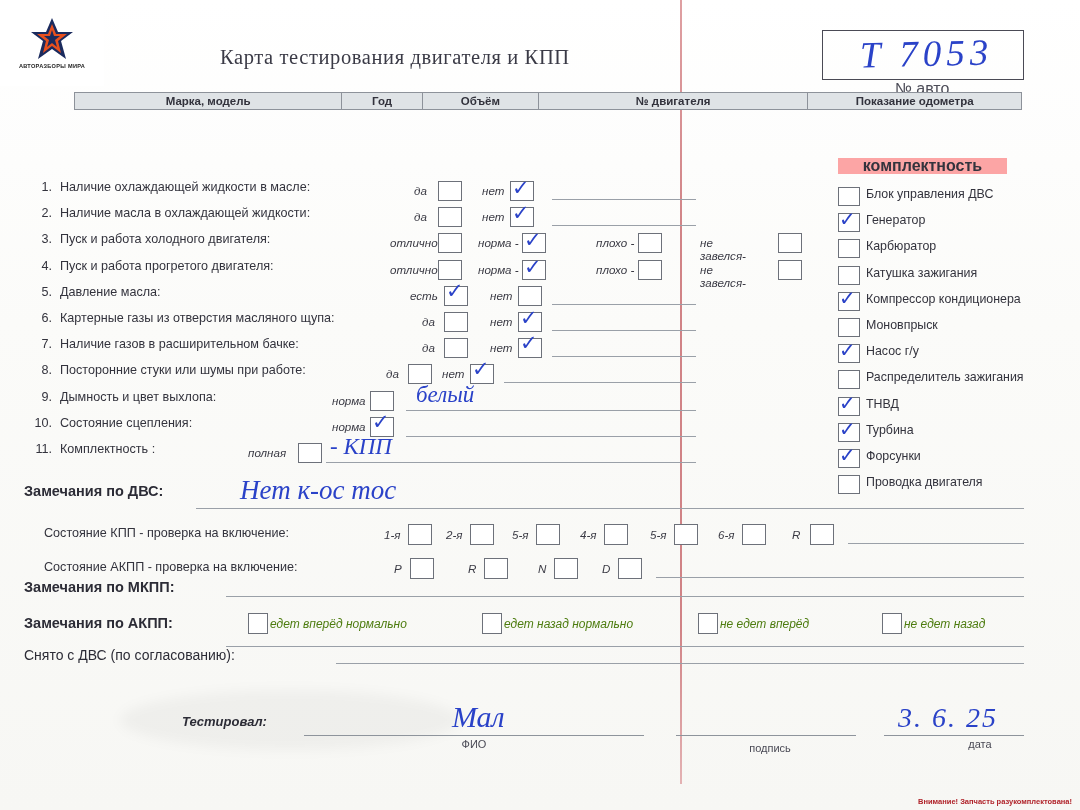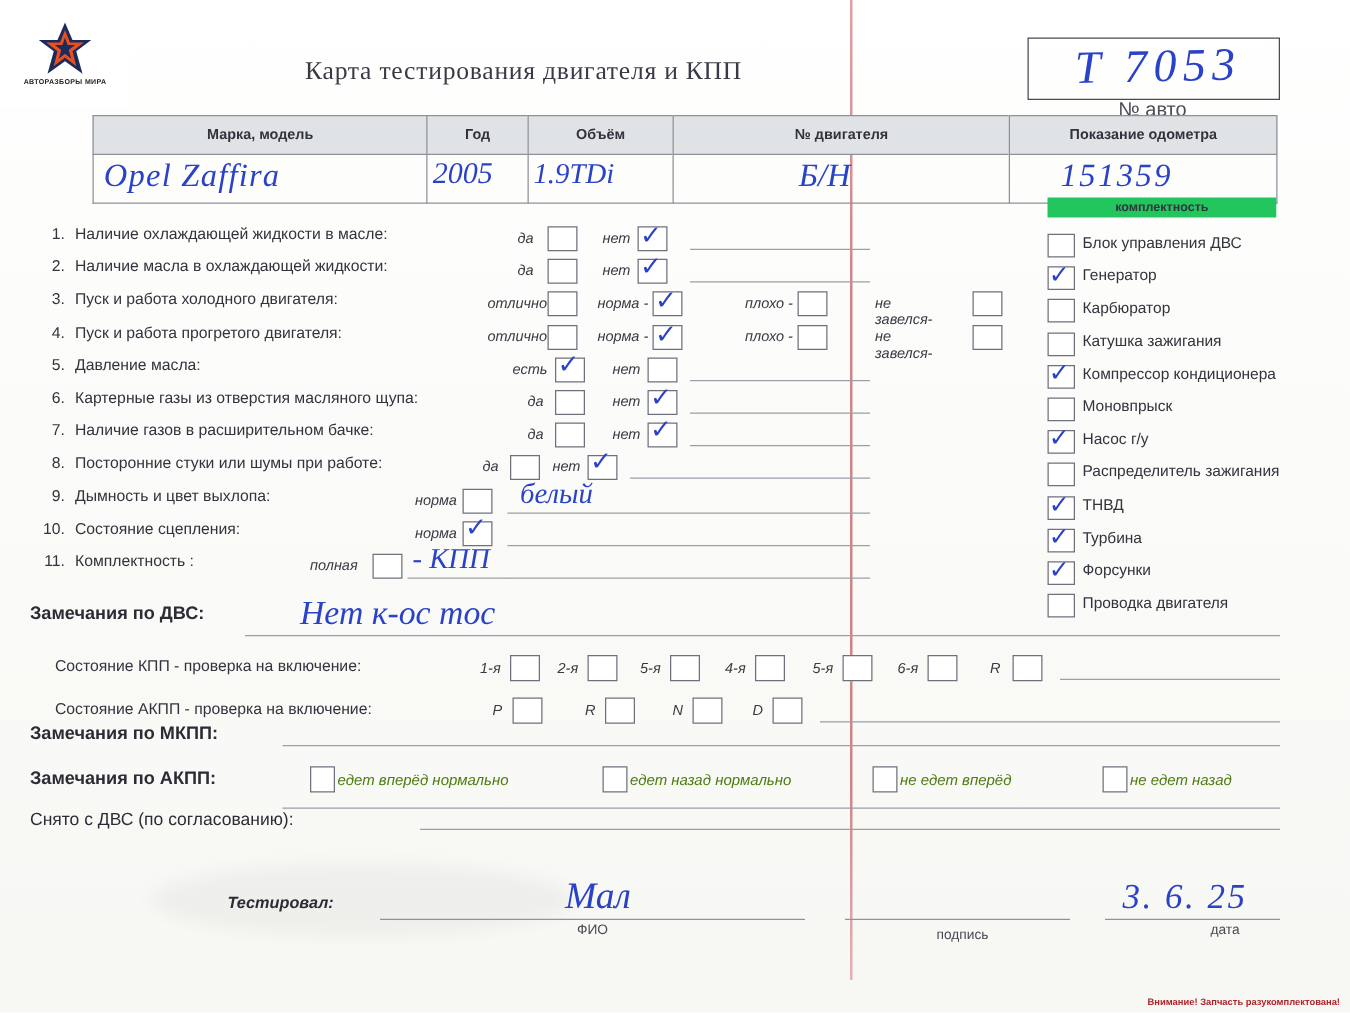--- a/index.html
+++ b/index.html
@@ -23,44 +23,44 @@
 
   
   .logo-box{position:absolute;left:0;top:0;width:104px;height:86px;background:#fff;
             display:flex;flex-direction:column;align-items:center;justify-content:center;}
   .logo-star{width:46px;height:44px;position:relative;}
   .logo-star svg{display:block}
   .logo-text{font-size:5.6px;letter-spacing:.3px;color:#222;margin-top:2px;text-align:center;line-height:1.25;font-weight:bold}
 
   
   .title{position:absolute;left:220px;top:46px;font-size:20.5px;color:#3a3a46;
-         letter-spacing:.6px;font-family:"Liberation Serif",serif;margin-left:24px;}
+         letter-spacing:.6px;font-family:"Liberation Serif",serif;}
 
   
   .num-box{position:absolute;left:822px;top:30px;width:200px;height:48px;border:1.6px solid #4a4a55;}
   .num-hand{position:absolute;left:832px;top:28px;width:190px;height:50px;
             display:flex;align-items:center;justify-content:center;}
   .hand{font-family:"Liberation Serif",serif;color:#2a42c8;font-style:italic;}
   .num-hand .hand{font-size:37px;letter-spacing:5px;transform:rotate(-1.2deg);}
   .num-cap{position:absolute;left:822px;top:80px;width:200px;text-align:center;font-size:16px;color:#4d4d58;}
 
   
   .tbl{position:absolute;left:74px;top:92px;width:948px;height:56px;}
-  .tbl .row{display:flex;height:32px;}
+  .tbl .row{display:flex;height:18px;}
   .tbl .hdr{background:#dfe3e6;border:1px solid #8d929a;border-right:none;
             font-size:11.5px;display:flex;align-items:center;justify-content:center;color:#32323c;font-weight:bold;}
   .tbl .hdr:last-child{border-right:1px solid #8d929a;}
   .tbl .val{border:1px solid #8d929a;border-top:none;border-right:none;height:38px;position:relative;overflow:hidden;}
   .tbl .val:last-child{border-right:1px solid #8d929a;}
   .c1{width:268px}.c2{width:80px}.c3{width:116px}.c4{width:270px}.c5{width:214px}
   .val .hand{position:absolute;left:8px;top:2px;font-size:26px;white-space:nowrap;}
 
   
-  .comp-cap{position:absolute;left:838px;top:158px;width:183px;height:16px;background:#22c55e;
-            display:flex;align-items:center;justify-content:center;font-size:10px;font-weight:bold;color:#33333d;}
+  .comp-cap{position:absolute;left:838px;top:158px;width:169px;height:16px;background:#fca5a5;
+            display:flex;align-items:center;justify-content:center;font-size:16px;font-weight:bold;color:#33333d;}
 
   
   .list{position:absolute;left:26px;top:180px;width:650px;}
   .li{position:relative;height:26.2px;font-size:12.6px;color:#33333d;}
   .li .idx{position:absolute;left:0;width:26px;text-align:right;}
   .li .lbl{position:absolute;left:34px;white-space:nowrap;}
   .opt{position:absolute;font-style:italic;font-size:11.6px;color:#3a3a44;}
   .box{position:absolute;width:22px;height:18px;border:1.4px solid #6d717a;background:#fff;}
   .tick{position:absolute;font-family:"Liberation Serif",serif;color:#2a42c8;font-size:21px;line-height:1;}
   .ruleline{position:absolute;height:1px;background:#9aa0a8;}
@@ -119,37 +119,20 @@
   </div>
   <div class="num-cap">№ авто</div>
 
   <div class="tbl">
     <div class="row">
       <div class="hdr c1">Марка, модель</div>
       <div class="hdr c2">Год</div>
       <div class="hdr c3">Объём</div>
       <div class="hdr c4">№ двигателя</div>
       <div class="hdr c5">Показание одометра</div>
-    </div>
-    <div class="row" style="height:38px">
-      <div class="val c1">
-          <span class="hand" style="letter-spacing:1px">Opel Zaffira</span>
-        </div>
-      <div class="val c2">
-          <span class="hand" style="font-size:24px;left:4px">2005</span>
-        </div>
-      <div class="val c3">
-          <span class="hand" style="font-size:23px;left:4px">1.9TDi</span>
-        </div>
-      <div class="val c4">
-          <span class="hand" style="left:100px">Б/Н</span>
-        </div>
-      <div class="val c5">
-          <span class="hand" style="left:40px;letter-spacing:2px">151359</span>
-        </div>
     </div>
   </div>
 
   <div class="comp-cap">комплектность</div>
 
   <div class="checklist">
     <div class="ci">
       <span class="cbox"></span>
       <span class="cl">Блок управления ДВС</span>
     </div>

